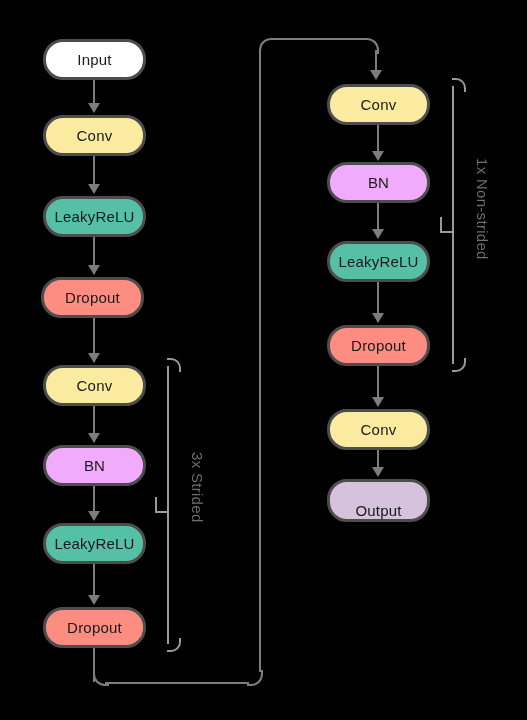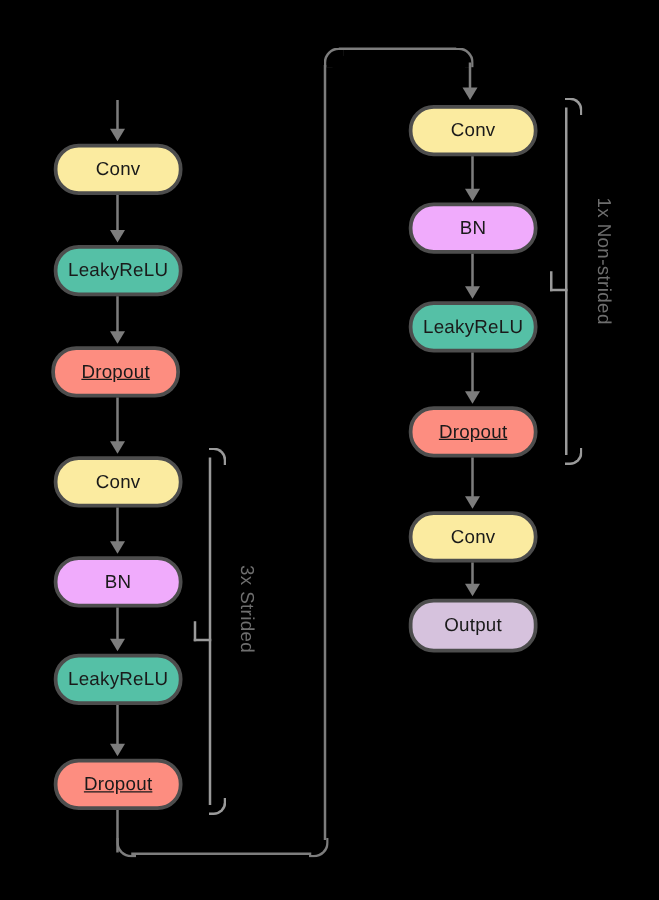--- a/index.html
+++ b/index.html
@@ -27,23 +27,23 @@
     align-items: center;
     justify-content: center;
     font-size: 15px;
     color: #1a1a1a;
     letter-spacing: 0.2px;
     white-space: nowrap;
   }
   .node.input   { background: #ffffff; }
   .node.conv    { background: #fbeba0; }
   .node.act     { background: #55c0a6; }
-  .node.drop    { background: #fd8d80; text-decoration: underline; }
+  .node.drop    { background: #fd8d80; }
   .node.bn      { background: #f0abfc; }
-  .node.output  { background: #d6c2dd; }
+  .node.output  { background: #d6c2dd; align-items: flex-end; }
 
   
   .vline {
     position: absolute;
     width: 2px;
     background: #7d7d7d;
   }
   .hline {
     position: absolute;
     height: 2px;
@@ -108,20 +108,23 @@
     transform-origin: 0 0;
     transform: rotate(90deg);
     letter-spacing: 0.3px;
   }
 </style>
 </head>
 <body>
 
 <div id="canvas">
 
+  <div class="node input" style="left:43px; top:39px; width:103px; height:41px;">
+    <span>Input</span>
+  </div>
 
   <div class="node conv" style="left:43px; top:115px; width:103px; height:41px;">
     <span>Conv</span>
   </div>
 
   <div class="node act" style="left:43px; top:196px; width:103px; height:41px;">
     <span>LeakyReLU</span>
   </div>
 
   <div class="node drop" style="left:41px; top:277px; width:103px; height:41px;">

